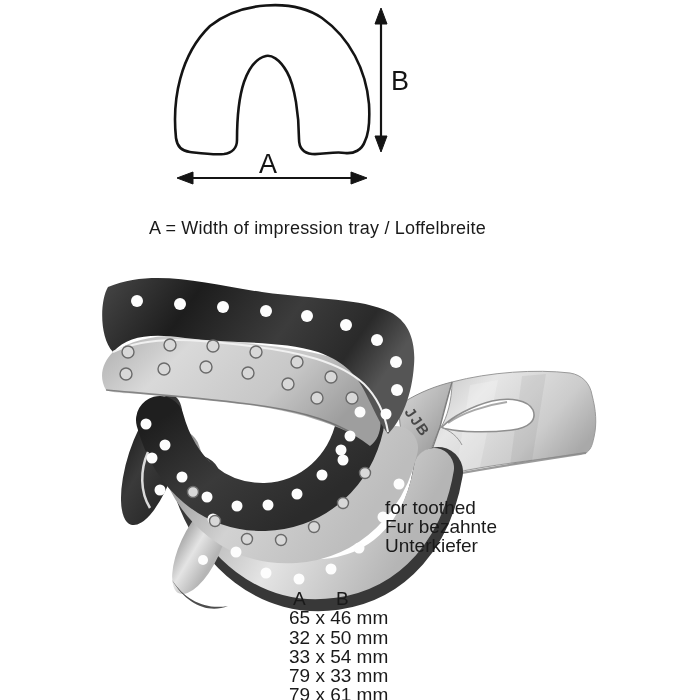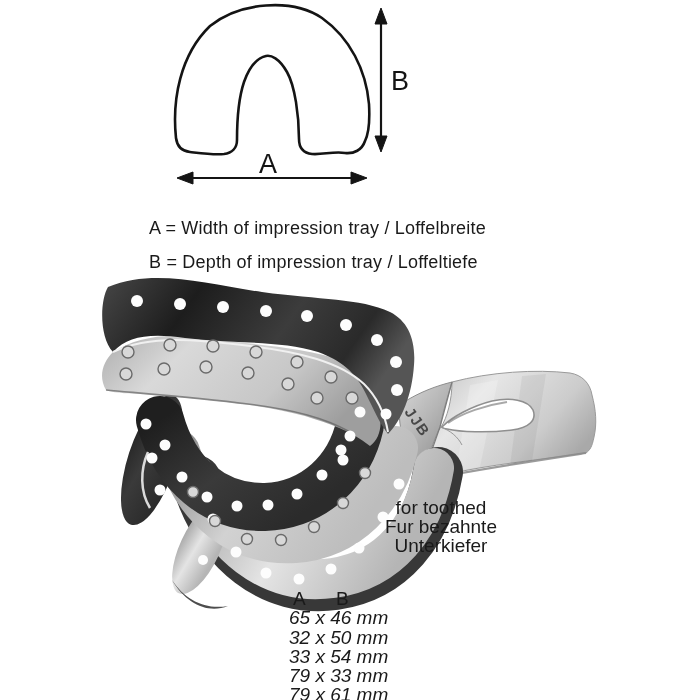--- a/index.html
+++ b/index.html
@@ -9,31 +9,30 @@
   }
   .art{position:absolute;left:0;top:0;width:700px;height:700px;}
   .legend{
     position:absolute;left:133px;top:203px;font-size:18px;line-height:18px;
     letter-spacing:0.2px;white-space:nowrap;
   }
   .legend p{margin:16px;}
   .desc{
     position:absolute;left:385px;top:499px;font-size:19px;line-height:18.8px;
     white-space:nowrap;
-    text-align:center;
   }
   .desc p{margin:0;}
   .sizes{
     position:absolute;left:289px;top:589px;font-size:19px;line-height:19.3px;
     white-space:nowrap;
   }
   .sizes .hdr span{display:inline-block;}
   .sizes .hdr .ca{margin-left:4px;}
   .sizes .hdr .cb{margin-left:25px;}
-  .sizes .row{margin:0;font-style:italic;}
+  .sizes .row{margin:0;}
   .svgtext{font-family:"Liberation Sans","DejaVu Sans",sans-serif;}
 </style>
 </head>
 <body>
 
 <div class="page">
 
   <svg class="art" viewBox="0 0 700 700" xmlns="http://www.w3.org/2000/svg">
     <defs>
       <linearGradient id="gTopBand" x1="0" y1="0" x2="1" y2="0.35">
@@ -242,21 +241,20 @@
           <circle cx="314" cy="527" r="5.5"></circle>
             <circle cx="343" cy="503" r="5.5"></circle>
           <circle cx="365" cy="473" r="5.5"></circle>
         </g>
       </g>
     </g>
   </svg>
 
   <div class="legend">
     <p>A = Width of impression tray / Loffelbreite</p>
-    <p>B = Depth of impression tray / Loffeltiefe</p>
   </div>
 
   <div class="desc">
     <p>for toothed</p>
     <p>Fur bezahnte</p>
     <p>Unterkiefer</p>
   </div>
 
   <div class="sizes">
     <div class="hdr">

